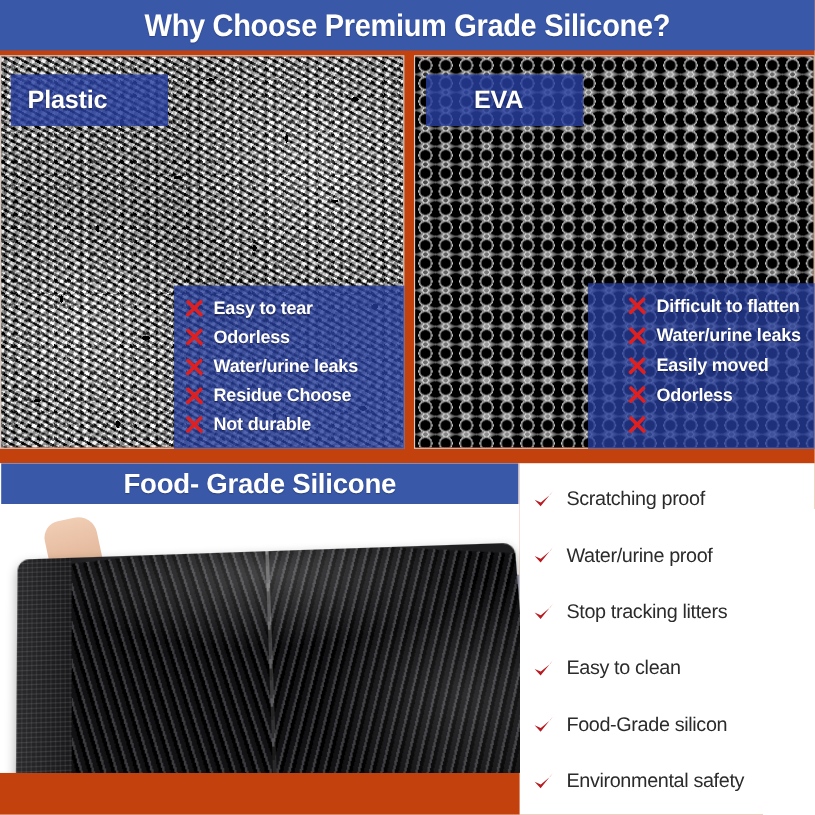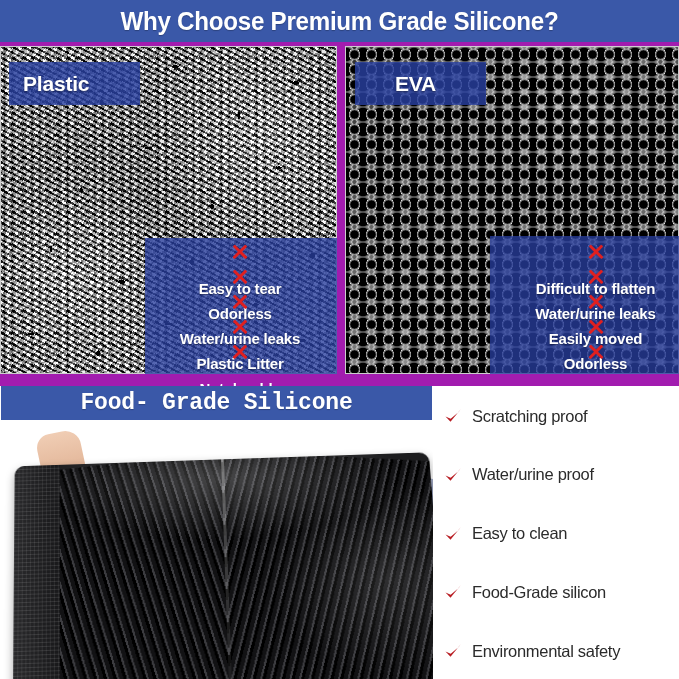--- a/index.html
+++ b/index.html
@@ -6,21 +6,21 @@
   * { margin:0; padding:0; box-sizing:border-box; }
   html,body {
     width:679px; height:679px;
     background:#ffffff;
     font-family:"Liberation Sans", sans-serif;
     overflow:hidden;
   }
   .infographic {
     position:relative;
     width:679px; height:679px;
-    background:#a21caf;
+    background:#c2410c;
   }
 
   
   .header {
     position:absolute; left:0; top:0;
     width:679px; height:42px;
     background:#3a58a8;
     display:flex; align-items:center; justify-content:center;
   }
   .header-title {
@@ -128,22 +128,21 @@
     background:rgba(40,62,158,0.78);
     padding:7px 10px 8px 8px;
     display:flex; flex-direction:column; justify-content:center;
   }
   .con-plastic { left:145px; top:238px; width:192px; height:136px; }
   .con-eva     { left:490px; top:236px; width:189px; height:138px;padding-left:32px; }
 
   .con-row {
     display:flex; align-items:center;
     height:25px;
-    gap:20px;
-    flex-direction:column;
+    gap:8px;
   }
   .x-icon { width:17px; height:17px; flex:0 0 17px; position:relative; }
   .x-icon::before, .x-icon::after {
     content:""; position:absolute;
     left:50%; top:50%;
     width:18px; height:3.4px;
     background:#e02020;
     border-radius:1px;
   }
   .x-icon::before { transform:translate(-50%,-50%) rotate(45deg); }
@@ -154,24 +153,23 @@
     font-weight:bold;
     white-space:nowrap;
     letter-spacing:-0.2px;
     text-shadow:0 1px 1px rgba(0,0,0,0.35);
   }
 
   
   .showcase {
     position:absolute;
     left:0; top:386px;
-    width:433px; height:293px;
+    width:433px; height:258px;
     background:#ffffff;
     overflow:hidden;
-    font-family:Liberation Mono, monospace;
   }
   .showcase-bar {
     position:absolute; left:1px; top:0;
     width:431px; height:34px;
     background:#3a58a8;
     display:flex; align-items:center; justify-content:center;
   }
   .showcase-bar-title {
     color:#ffffff;
     font-size:23px;
@@ -321,21 +319,21 @@
     <div class="con-row">
       <span class="x-icon"></span>
       <span class="con-label">Odorless</span>
     </div>
     <div class="con-row">
       <span class="x-icon"></span>
       <span class="con-label">Water/urine leaks</span>
     </div>
     <div class="con-row">
       <span class="x-icon"></span>
-      <span class="con-label">Plastic Litter</span>
+      <span class="con-label">Residue Choose</span>
     </div>
     <div class="con-row">
       <span class="x-icon"></span>
       <span class="con-label">Not durable</span>
     </div>
   </div>
 
   <div class="panel panel-eva">
     <div class="tex tex-eva"></div>
   </div>
@@ -393,20 +391,26 @@
     <div class="benefit-row">
       <svg class="check-icon" viewBox="0 0 24 24">
           <path d="M3 12.5 L9 19 L21.5 3.5 L18.5 7.5 L9.2 15.2 Z" fill="#b81c22"></path>
         </svg>
       <span class="benefit-label">Water/urine proof</span>
     </div>
     <div class="benefit-row">
       <svg class="check-icon" viewBox="0 0 24 24">
           <path d="M3 12.5 L9 19 L21.5 3.5 L18.5 7.5 L9.2 15.2 Z" fill="#b81c22"></path>
         </svg>
+      <span class="benefit-label">Stop tracking litters</span>
+    </div>
+    <div class="benefit-row">
+      <svg class="check-icon" viewBox="0 0 24 24">
+          <path d="M3 12.5 L9 19 L21.5 3.5 L18.5 7.5 L9.2 15.2 Z" fill="#b81c22"></path>
+        </svg>
       <span class="benefit-label">Easy to clean</span>
     </div>
     <div class="benefit-row">
       <svg class="check-icon" viewBox="0 0 24 24">
           <path d="M3 12.5 L9 19 L21.5 3.5 L18.5 7.5 L9.2 15.2 Z" fill="#b81c22"></path>
         </svg>
       <span class="benefit-label">Food-Grade silicon</span>
     </div>
     <div class="benefit-row">
       <svg class="check-icon" viewBox="0 0 24 24">

